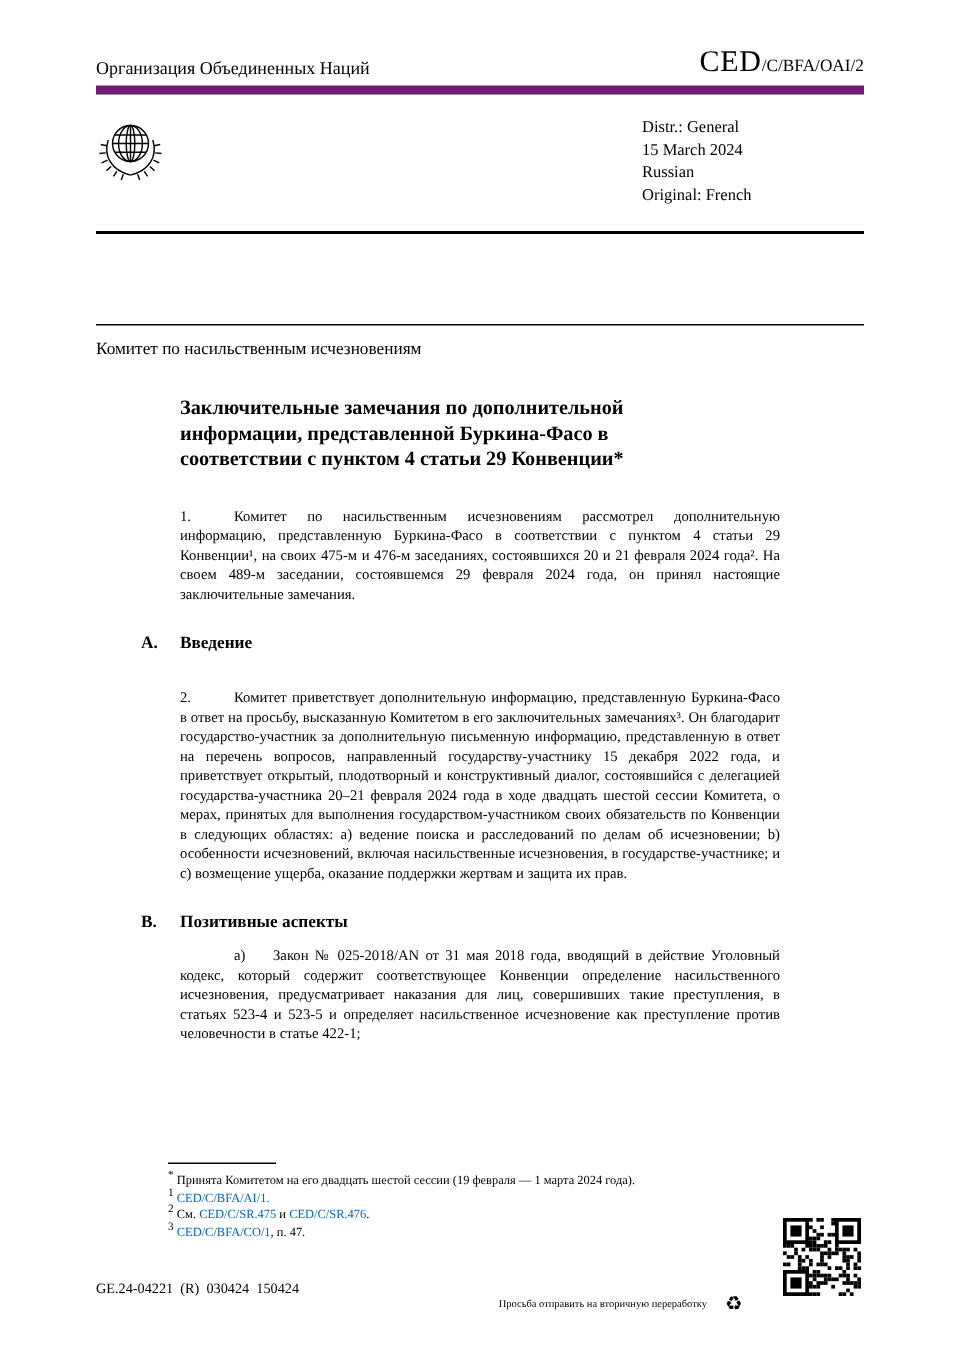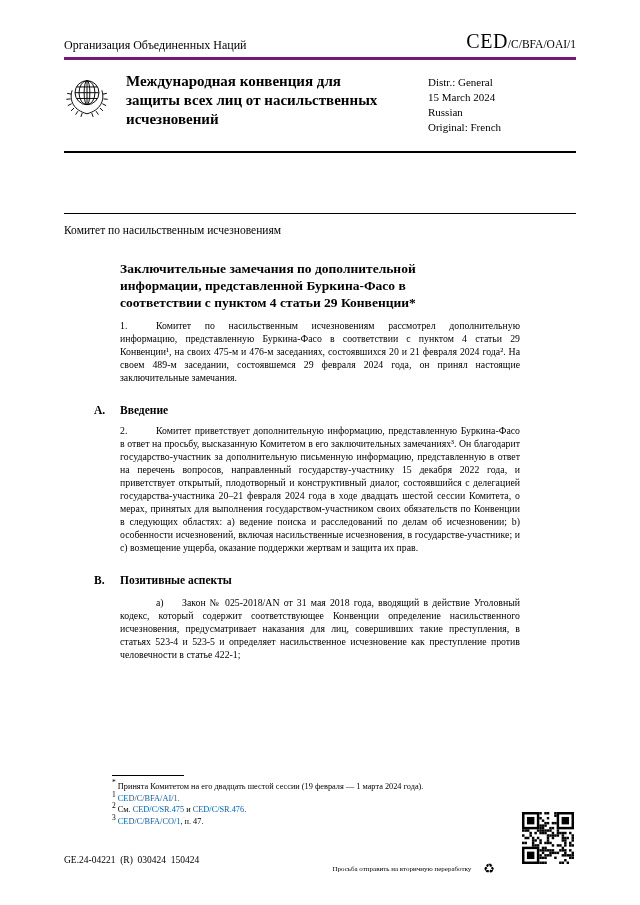--- a/index.html
+++ b/index.html
@@ -1,37 +1,37 @@
 <!DOCTYPE html>
 <html style="--link: #0563c1;"><head>
 <meta charset="utf-8">
 <style>
   html,body{margin:0;padding:0}
   body{width:640px;height:905px;background:#fff;color:#000;font-family:"Liberation Serif",serif}
   .page{position:relative;width:640px;height:905px;padding:30px 64px 0;box-sizing:border-box;overflow:hidden;background:#fff}
 
-  .top-row{display:flex;justify-content:space-between;align-items:flex-end;border-bottom:3px solid #701a75;padding-bottom:4px}
+  .top-row{display:flex;justify-content:space-between;align-items:flex-end;border-bottom:6px solid #701a75;padding-bottom:4px}
   .org{font-size:12px}
   .symbol{display:flex;align-items:baseline}
   .symbol-big{font-size:20px;letter-spacing:.5px}
   .symbol-rest{font-size:11.5px}
 
   .masthead{display:flex;margin-top:12px}
   .emblem{flex:0 0 auto;margin-top:2px}
   .conv-title{margin-left:16px;width:272px;font-weight:bold;font-size:15px;line-height:19px}
   .pub-info{margin-left:auto;width:148px;font-size:11px;line-height:15px;padding-top:3px}
 
   .thick-rule{border-bottom:2.5px solid #000;margin-top:16px}
   .thin-rule{border-bottom:1px solid #000;margin-top:60px}
 
   .committee{margin-top:10px;font-size:11.5px;font-weight:normal}
 
   .content{padding:0 56px}
   .doc-title{margin:24px 0 0;font-size:13.5px;line-height:17px;font-weight:bold;width:352px}
-  .para{margin:8px 0 0;font-size:9.8px;line-height:13px;text-align:justify}
+  .para{margin:24px 0 0;font-size:9.8px;line-height:13px;text-align:justify}
   .pnum{display:inline-block;width:36px}
   .section-h{display:flex;margin:20px 0 0 -26px;font-size:11.5px;font-weight:bold}
   .s-letter{width:26px;flex:0 0 auto}
   .subpara{margin:10px 0 0;font-size:9.8px;line-height:13px;text-align:justify;text-indent:36px}
   .sub-label{display:inline-block;width:26px;text-indent:0}
 
   .footnotes{position:absolute;left:112px;top:775px;width:408px}
   .fn-rule{width:72px;border-bottom:1px solid #000;margin-bottom:5px}
   .fn{font-size:8.3px;line-height:11.5px;padding-left:12px;text-indent:-12px}
   .fn-mark{font-size:7.5px;vertical-align:super;line-height:0}
@@ -44,41 +44,40 @@
 </style>
 </head>
 <body>
 
 <div class="page">
 
   <div class="top-row">
     <div class="org">Организация Объединенных Наций</div>
     <div class="symbol">
       <span class="symbol-big">CED</span>
-        <span class="symbol-rest">/C/BFA/OAI/1</span>
+        <span class="symbol-rest">/C/BFA/OAI/2</span>
     </div>
   </div>
 
   <div class="masthead">
     <svg class="emblem" width="46" height="46" viewBox="0 0 48 48">
       <g fill="none" stroke="#000" stroke-width="1">
         <circle cx="24" cy="19.5" r="12.5"></circle>
         <ellipse cx="24" cy="19.5" rx="8.3" ry="12.5"></ellipse>
         <ellipse cx="24" cy="19.5" rx="3" ry="12.5"></ellipse>
         <line x1="24" y1="7" x2="24" y2="32"></line>
         <line x1="11.5" y1="19.5" x2="36.5" y2="19.5"></line>
         <line x1="13.1" y1="13.5" x2="34.9" y2="13.5"></line>
         <line x1="13.1" y1="25.5" x2="34.9" y2="25.5"></line>
         <path d="M8.5 17 C5 28 10.5 38 24 41.5"></path>
         <path d="M39.5 17 C43 28 37.5 38 24 41.5"></path>
         <path d="M7.5 21 l-4.2 -0.8 M6.8 26 l-4.4 0.4 M8 31 l-4 2 M10.5 35.5 l-3.2 3 M14.5 38.8 l-2.4 3.6 M19 40.8 l-1.4 4"></path>
         <path d="M40.5 21 l4.2 -0.8 M41.2 26 l4.4 0.4 M40 31 l4 2 M37.5 35.5 l3.2 3 M33.5 38.8 l2.4 3.6 M29 40.8 l1.4 4"></path>
       </g>
     </svg>
-    <div class="conv-title">Международная конвенция для защиты всех лиц от насильственных исчезновений</div>
     <div class="pub-info">
       <div>Distr.: General</div>
       <div>15 March 2024</div>
       <div>Russian</div>
       <div>Original: French</div>
     </div>
   </div>
 
   <div class="thick-rule"></div>
   <div class="thin-rule"></div>

